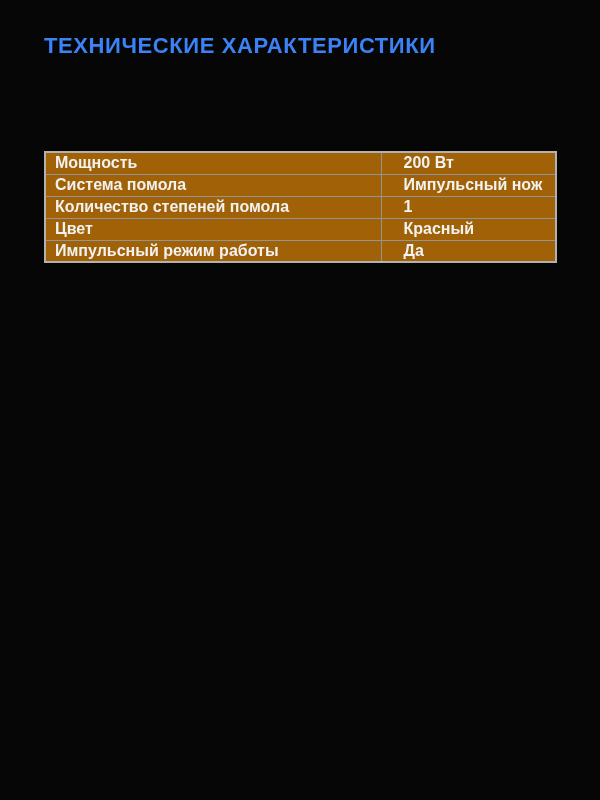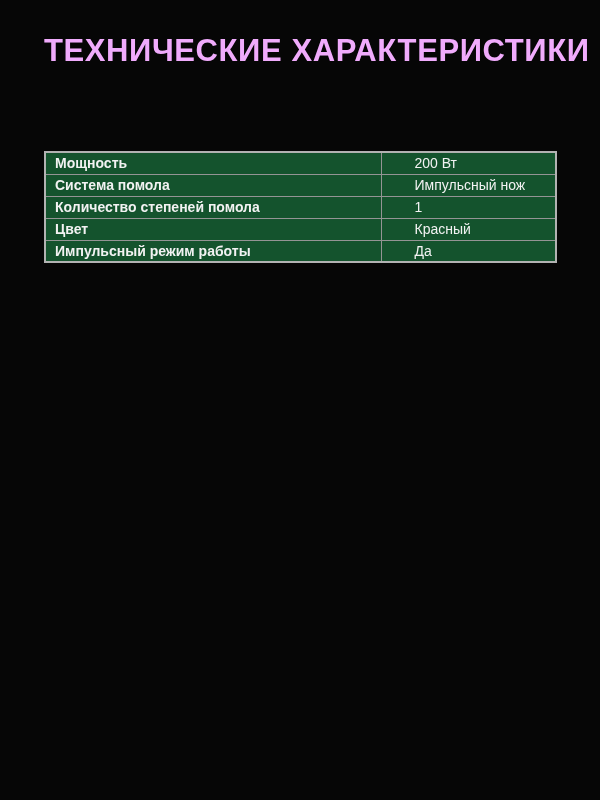--- a/index.html
+++ b/index.html
@@ -17,57 +17,58 @@
     position: relative;
     width: 600px;
     height: 800px;
     background: #060606;
   }
 
   .page-title {
     position: absolute;
     left: 44px;
     top: 33px;
-    color: #f0abfc;
-    font-size: 31px;
+    color: #3b82f6;
+    font-size: 22px;
     font-weight: bold;
     letter-spacing: 0.6px;
     white-space: nowrap;
   }
 
   table.spec-table {
     position: absolute;
     left: 44px;
     top: 151px;
     width: 513px;
     border-collapse: collapse;
     border: 2px solid #b2b2b2;
     table-layout: fixed;
   }
 
   table.spec-table td {
     height: 22px;
-    background: #14532d;
+    background: #a16207;
     color: #f2f2f2;
-    font-size: 14px;
+    font-size: 16px;
     line-height: 14px;
     vertical-align: middle;
     border: 1px solid #949494;
     white-space: nowrap;
     overflow: hidden;
   }
 
   td.label-cell {
     width: 336px;
     font-weight: bold;
     padding-left: 9px;
   }
 
   td.value-cell {
-    padding-left: 33px;
+    padding-left: 22px;
+    font-weight: bold;
   }
 </style>
 </head>
 <body>
 
 <div class="page">
 
   <h1 class="page-title">ТЕХНИЧЕСКИЕ ХАРАКТЕРИСТИКИ</h1>
 
   <table class="spec-table">

